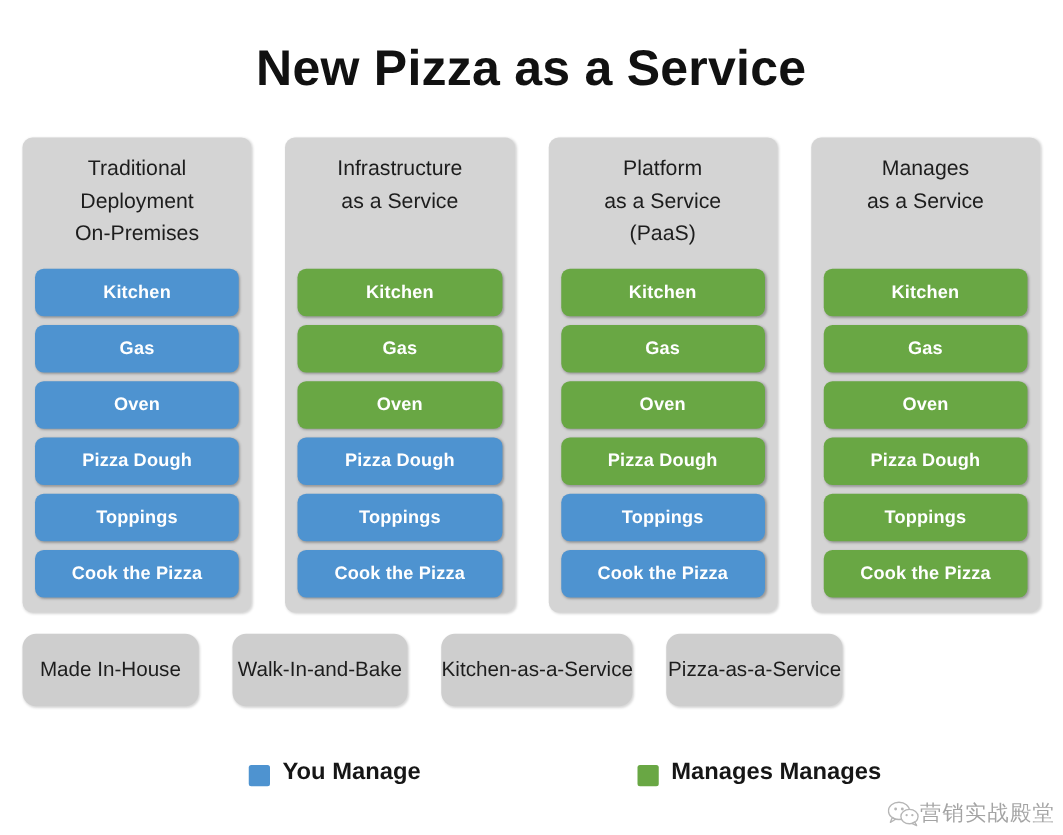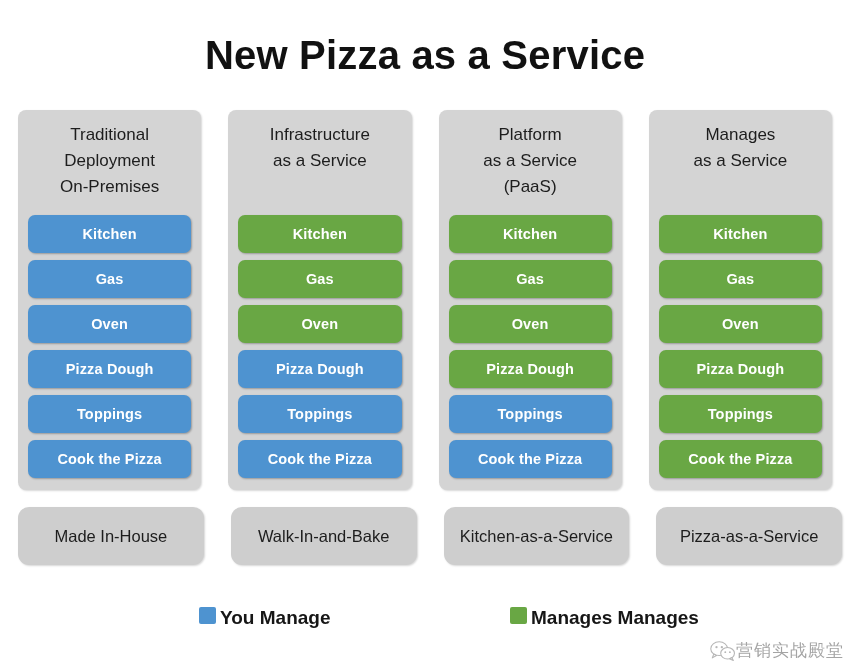--- a/index.html
+++ b/index.html
@@ -85,21 +85,21 @@
     white-space: nowrap;
   }
   .cell.blue  { background: #4e93d0; }
   .cell.green { background: #69a744; }
 
   
   .captions {
     position: absolute;
     top: 507px;
     left: 18px;
-    width: 824px;
+    width: 656px;
     height: 58px;
     display: flex;
     gap: 27px;
   }
   .caption {
     width: 187px;
     background: #cecece;
     border-radius: 11px;
     display: flex;
     align-items: center;
@@ -114,22 +114,22 @@
   .legend {
     position: absolute;
     top: 603px;
     left: 0;
     width: 850px;
     height: 34px;
   }
   .legend-item {
     position: absolute;
     display: flex;
-    align-items: flex-start;
-    gap: 4px;
+    align-items: flex-end;
+    gap: 10px;
     white-space: nowrap;
   }
   .legend-item.you    { left: 199px; top: 4px; }
   .legend-item.vendor { left: 510px; top: 4px; }
   .swatch {
     width: 17px;
     height: 17px;
     border-radius: 2px;
     flex: 0 0 auto;
   }

